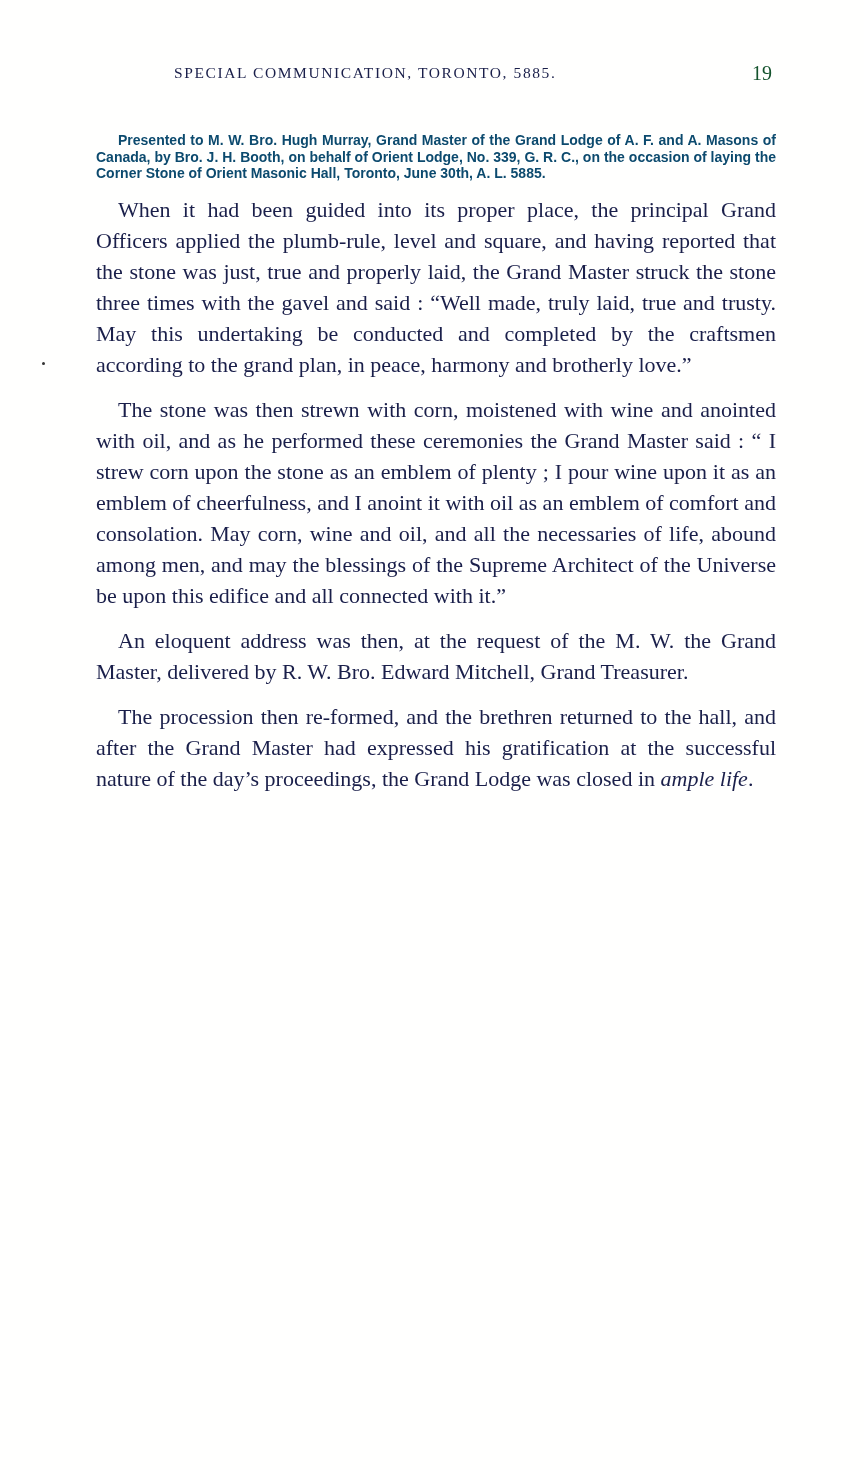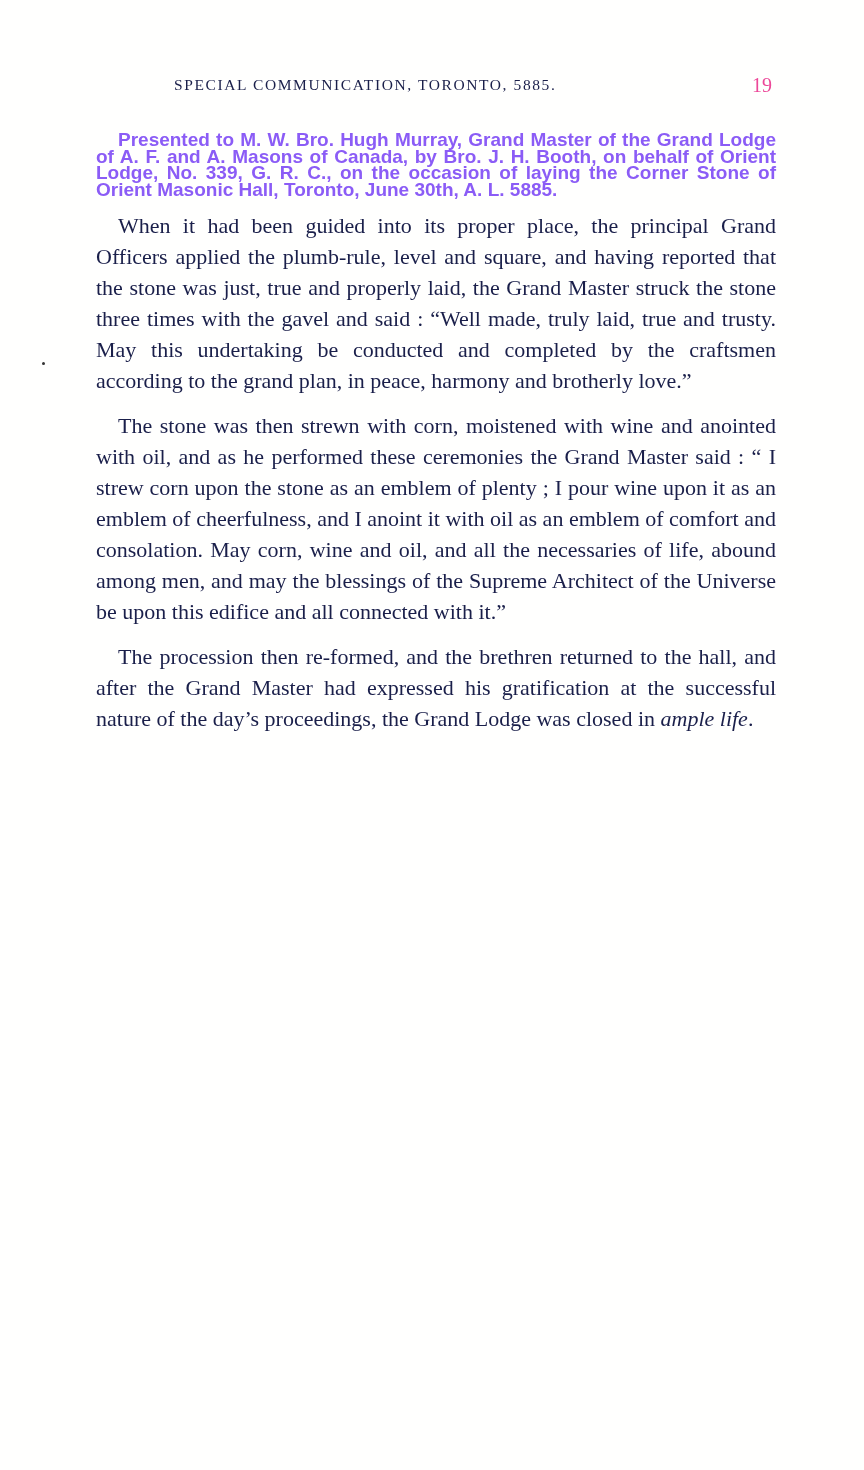--- a/index.html
+++ b/index.html
@@ -1,42 +1,43 @@
 <!DOCTYPE html>
 <html><head>
 <meta charset="utf-8">
 <style>
   html, body { margin: 0; padding: 0; background: #ffffff; }
   body { width: 864px; height: 1470px; position: relative; overflow: hidden;
          font-family: "Liberation Serif", "DejaVu Serif", serif; color: #1a1f4a; }
   .page { position: absolute; left: 0; top: 0; width: 864px; height: 1470px; background: #fffffe; }
-  .running-head { position: absolute; top: 76px; left: 96px; width: 680px; height: 28px; }
+  .running-head { position: absolute; top: 64px; left: 96px; width: 680px; height: 28px; }
   .running-title { position: absolute; left: 78px; top: 0; font-size: 15.5px; letter-spacing: 1.6px;
                    font-variant: small-caps; text-transform: uppercase; color: #1a1f4a; }
-  .page-number { position: absolute; right: 4px; top: -2px; font-size: 20px; color: #ec4899; }
+  .page-number { position: absolute; right: 4px; top: -2px; font-size: 20px; color: #14532d; }
   .body { position: absolute; left: 96px; top: 120px; width: 680px; }
   p { margin: 0; font-size: 22px; line-height: 31px; text-align: justify; text-indent: 22px; }
   p + p { margin-top: 14px; }
-  .inscription { font-family: "Liberation Sans", "DejaVu Sans", sans-serif; font-size: 19px;
+  .inscription { font-family: "Liberation Sans", "DejaVu Sans", sans-serif; font-size: 14px;
                  line-height: 16.5px; text-indent: 22px; margin-top: 12px; text-align: justify;
-                 font-weight: bold; color: #8b5cf6; }
+                 font-weight: bold; color: #0c4a6e; }
   .inscription + p { margin-top: 12px; }
   .margin-dot { position: absolute; left: 42px; top: 362px; width: 3px; height: 3px; border-radius: 50%; background: #333; }
   em { font-style: italic; }
 </style>
 </head>
 <body>
 
 <div class="page">
   <div class="running-head">
     <span class="running-title">Special Communication, Toronto, 5885.</span>
     <span class="page-number">19</span>
   </div>
 
   <div class="margin-dot"></div>
 
   <div class="body">
     <p class="inscription">Presented to M. W. Bro. Hugh Murray, Grand Master of the Grand Lodge of A. F. and A. Masons of Canada, by Bro. J. H. Booth, on behalf of Orient Lodge, No. 339, G. R. C., on the occasion of laying the Corner Stone of Orient Masonic Hall, Toronto, June 30th, A. L. 5885.</p>
     <p>When it had been guided into its proper place, the principal Grand Officers applied the plumb-rule, level and square, and having reported that the stone was just, true and properly laid, the Grand Master struck the stone three times with the gavel and said :   “Well made, truly laid, true and trusty.   May this undertaking be conducted and completed by the craftsmen according to the grand plan, in peace, harmony and brotherly love.”</p>
     <p>The stone was then strewn with corn, moistened with wine and anointed with oil, and as he performed these ceremonies the Grand Master said :  “ I strew corn upon the stone as an emblem of plenty ; I pour wine upon it as an emblem of cheerfulness, and I anoint it with oil as an emblem of comfort and consolation.  May corn, wine and oil, and all the necessaries of life, abound among men, and may the blessings of the Supreme Architect of the Universe be upon this edifice and all connected with it.”</p>
+    <p>An eloquent address was then, at the request of the M. W. the Grand Master, delivered by R. W. Bro. Edward Mitchell, Grand Treasurer.</p>
     <p><span>The procession then re-formed, and the brethren returned to the hall, and after the Grand Master had expressed his gratification at the successful nature of the day’s proceedings, the Grand Lodge was closed in </span><em>ample life</em><span>.</span></p>
   </div>
 </div>
 
 </body></html>

